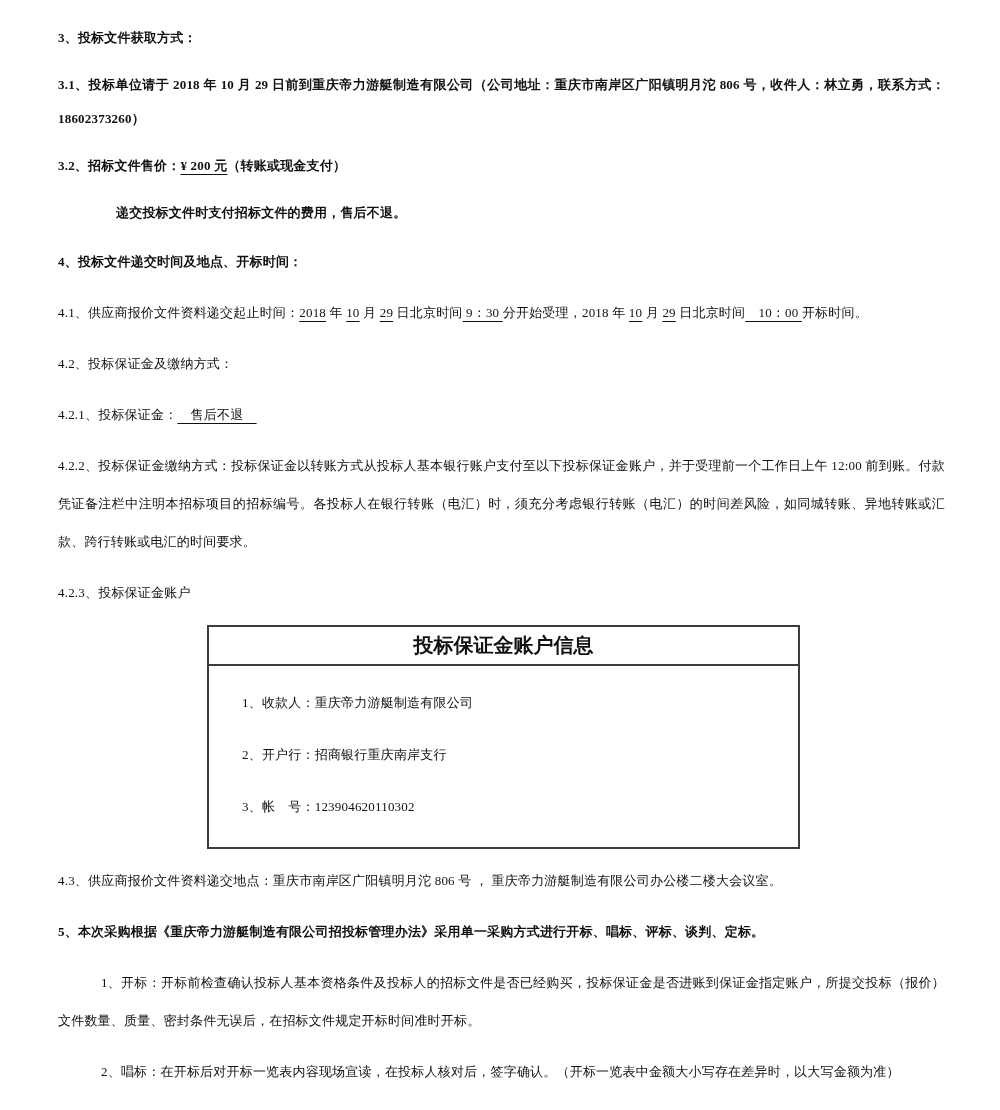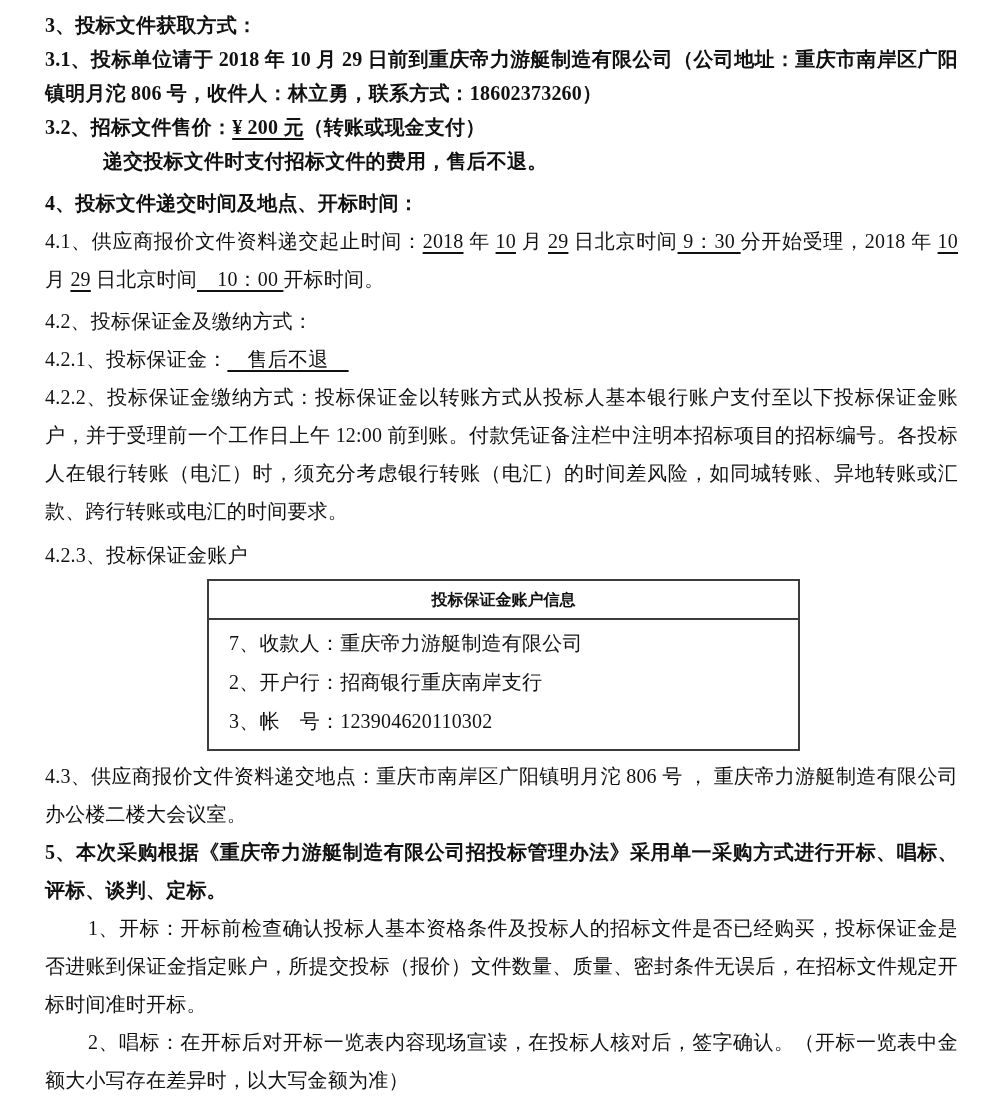--- a/index.html
+++ b/index.html
@@ -8,22 +8,22 @@
     width: 1000px;
     height: 1110px;
     box-sizing: border-box;
     padding: 8px 42px 0 45px;
     background: #ffffff;
     color: #111111;
     font-family: "Liberation Serif", "DejaVu Serif", serif;
     overflow: hidden;
   }
   .para {
-    margin: 0;
-    font-size: 20px;
+    margin: 13px;
+    font-size: 13px;
     line-height: 38px;
     text-align: justify;
     text-justify: inter-ideograph;
     letter-spacing: 0.2px;
   }
   .s3 { line-height: 34px; font-weight: bold; }
   .bold { font-weight: bold; }
   .mt4 { margin-top: 4px; }
   .mt6 { margin-top: 6px; }
   .indent58 { text-indent: 58px; }
@@ -32,21 +32,21 @@
   .account-table {
     width: 593px;
     margin: 5px 0 6px 162px;
     border: 2px solid #3c3c3c;
     box-sizing: border-box;
   }
   .account-table-header {
     border-bottom: 2px solid #3c3c3c;
     text-align: center;
     font-weight: bold;
-    font-size: 16px;
+    font-size: 20px;
     line-height: 35px;
     padding: 1px 0;
   }
   .account-table-body { padding: 4px 8px 8px 20px; }
   .account-table-body .para { line-height: 39px; text-align: left; }
 </style>
 </head>
 <body>
 
 <div class="page">
@@ -67,21 +67,21 @@
 
   <p class="para"><span>4.2.1、投标保证金：</span><span class="u">　售后不退　</span></p>
 
   <p class="para"><span>4.2.2、投标保证金缴纳方式：投标保证金以转账方式从投标人基本银行账户支付至以下投标保证金账户，并于受理前一个工作日上午 12:00 前到账。付款凭证备注栏中注明本招标项目的招标编号。各投标人在银行转账（电汇）时，须充分考虑银行转账（电汇）的时间差风险，如同城转账、异地转账或汇款、跨行转账或电汇的时间要求。</span></p>
 
   <p class="para mt6"><span>4.2.3、投标保证金账户</span></p>
 
   <div class="account-table">
     <div class="account-table-header">投标保证金账户信息</div>
     <div class="account-table-body">
-      <p class="para">7、收款人：重庆帝力游艇制造有限公司</p>
+      <p class="para">1、收款人：重庆帝力游艇制造有限公司</p>
       <p class="para">2、开户行：招商银行重庆南岸支行</p>
       <p class="para">3、帐　号：123904620110302</p>
     </div>
   </div>
 
   <p class="para"><span>4.3、供应商报价文件资料递交地点：重庆市南岸区广阳镇明月沱 806 号 ，  重庆帝力游艇制造有限公司办公楼二楼大会议室。</span></p>
 
 
   <p class="para bold"><span>5、本次采购根据《重庆帝力游艇制造有限公司招投标管理办法》采用单一采购方式进行开标、唱标、评标、谈判、定标。</span></p>
 

